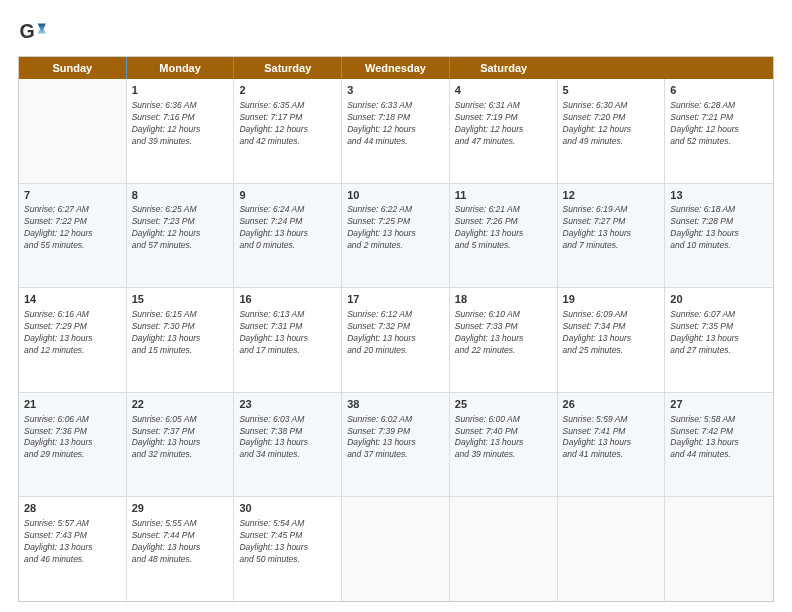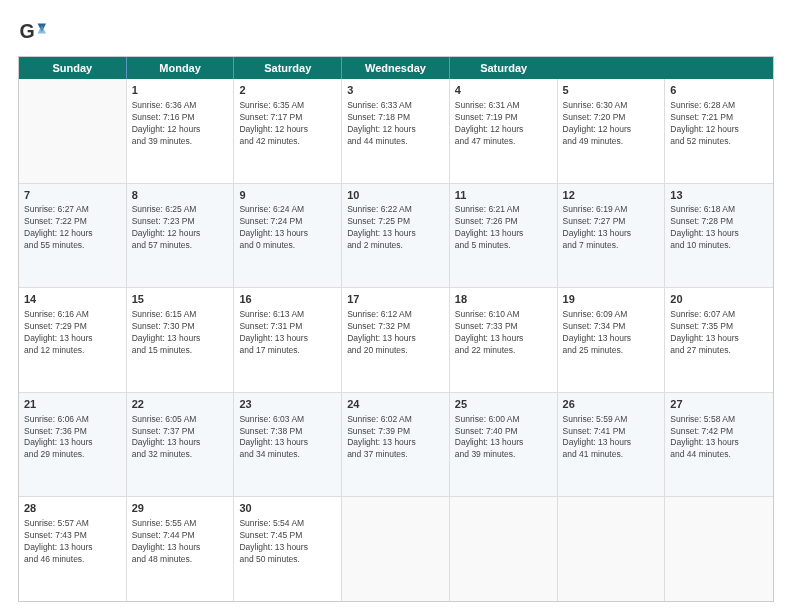--- a/index.html
+++ b/index.html
@@ -61,21 +61,21 @@
     }
     .calendar {
       flex: 1;
       display: flex;
       flex-direction: column;
       border: 1px solid #ccc;
     }
     .cal-header {
       display: grid;
       grid-template-columns: repeat(7, 1fr);
-      background: #0f766e;
+      background: #a16207;
     }
     .cal-header-cell {
       color: #fff;
       font-size: 11px;
       font-weight: bold;
       text-align: center;
       padding: 5px 2px;
       border-right: 1px solid #5a94c6;
     }
     .cal-header-cell:last-child { border-right: none; }
@@ -104,20 +104,21 @@
     .day-num {
       font-size: 11px;
       font-weight: bold;
       color: #333;
       margin-bottom: 2px;
     }
     .cell-text {
       font-size: 8.5px;
       color: #444;
       line-height: 1.4;
+      font-style: italic;
     }
     .row-bg-light { background: #fff; }
     .row-bg-alt { background: #f5f8fb; }
   </style>
 </head>
 <body>
 
 <div class="page">
   <div class="header">
     <div class="logo">
@@ -239,21 +240,21 @@
           </div>
           <div class="cal-cell row-bg-alt">
             <div class="day-num">22</div>
             <div class="cell-text">Sunrise: 6:05 AM<br>Sunset: 7:37 PM<br>Daylight: 13 hours<br>and 32 minutes.</div>
           </div>
           <div class="cal-cell row-bg-alt">
             <div class="day-num">23</div>
             <div class="cell-text">Sunrise: 6:03 AM<br>Sunset: 7:38 PM<br>Daylight: 13 hours<br>and 34 minutes.</div>
           </div>
           <div class="cal-cell row-bg-alt">
-            <div class="day-num">24</div>
+            <div class="day-num">38</div>
             <div class="cell-text">Sunrise: 6:02 AM<br>Sunset: 7:39 PM<br>Daylight: 13 hours<br>and 37 minutes.</div>
           </div>
           <div class="cal-cell row-bg-alt">
             <div class="day-num">25</div>
             <div class="cell-text">Sunrise: 6:00 AM<br>Sunset: 7:40 PM<br>Daylight: 13 hours<br>and 39 minutes.</div>
           </div>
           <div class="cal-cell row-bg-alt">
             <div class="day-num">26</div>
             <div class="cell-text">Sunrise: 5:59 AM<br>Sunset: 7:41 PM<br>Daylight: 13 hours<br>and 41 minutes.</div>
           </div>

